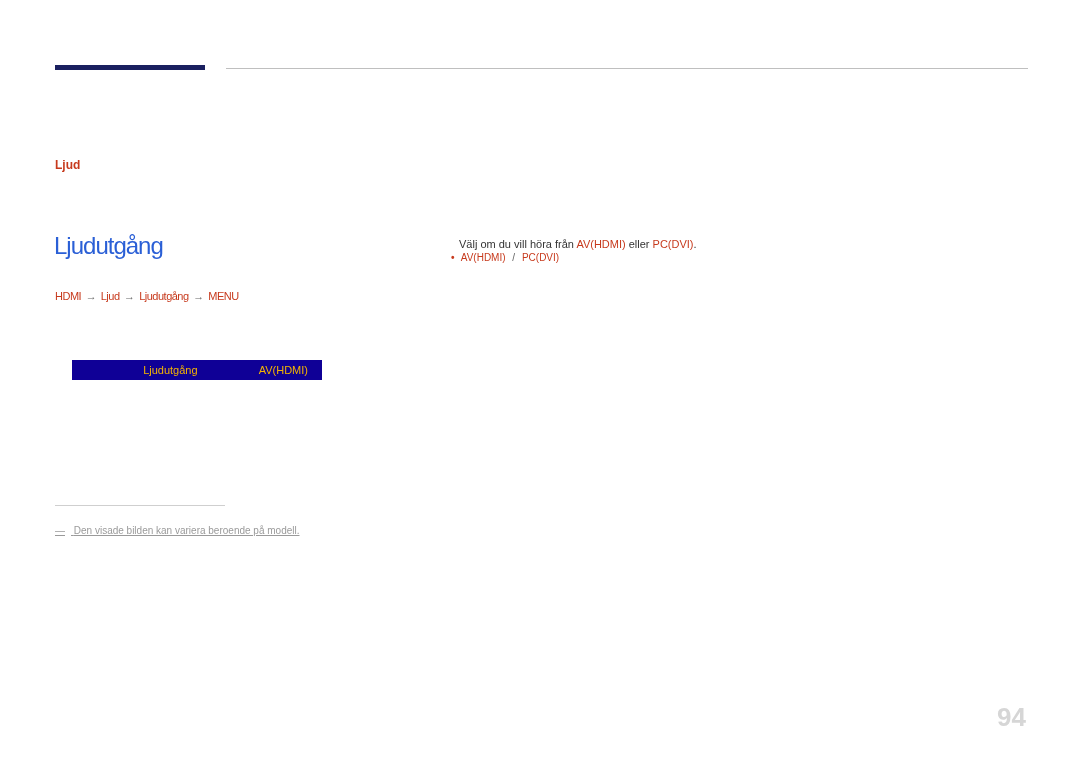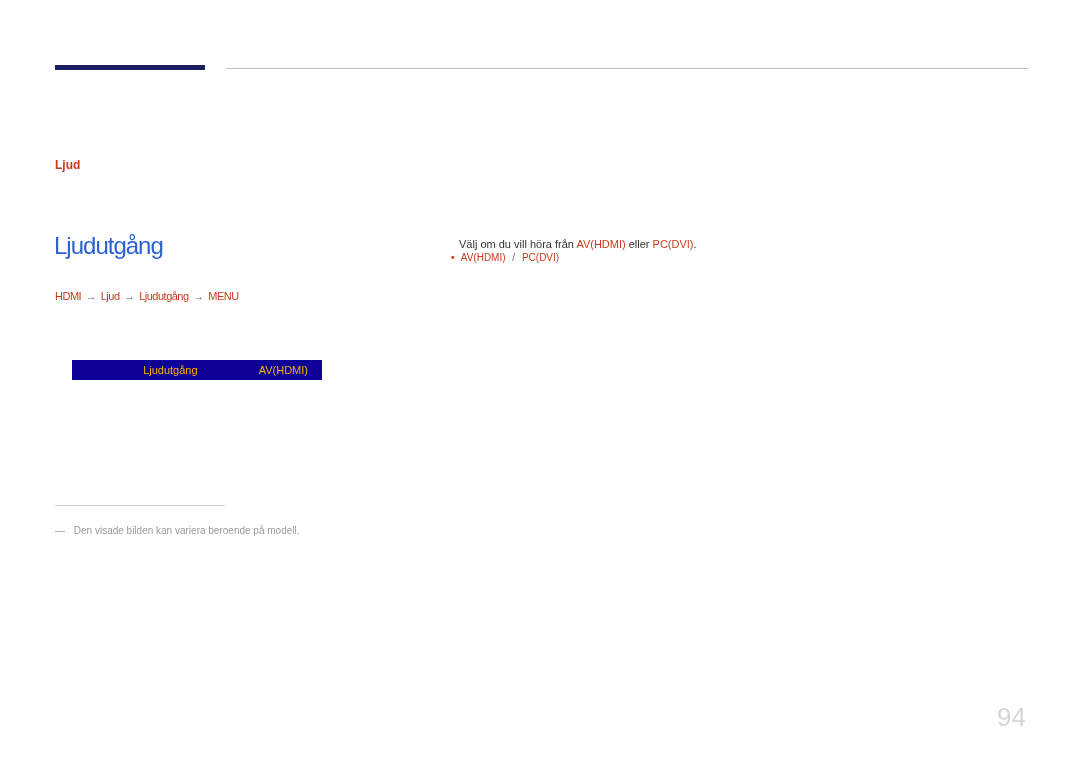--- a/index.html
+++ b/index.html
@@ -76,20 +76,21 @@
     left: 55px;
     width: 170px;
     border-top: 1px solid #cfcfcf;
   }
   .footnote {
     position: absolute;
     top: 525px;
     left: 55px;
     font-size: 10px;
     color: #9a9a9a;
+    text-decoration: underline;
   }
   .footnote .dash { margin-right: 6px; }
 
   .desc1 {
     position: absolute;
     top: 238px;
     left: 451px;
     font-size: 11px;
     color: #333;
     margin-left: 8px;
@@ -106,21 +107,21 @@
   .bullet { color: #c73a1d; font-weight: bold; margin-right: 4px; }
   .desc2 .red { color: #c73a1d; }
   .desc2 .sep { margin: 0 4px; color: #666; }
 
   .page-num {
     position: absolute;
     bottom: 30px;
     right: 54px;
     font-size: 26px;
     color: #d6d6d6;
-    font-weight: 400;
+    font-weight: 700;
   }
 </style>
 </head>
 <body>
 
 <div class="top-accent"></div>
 <div class="top-rule"></div>
 
 <div class="condition">
   <span class="sym">Ljud</span>

